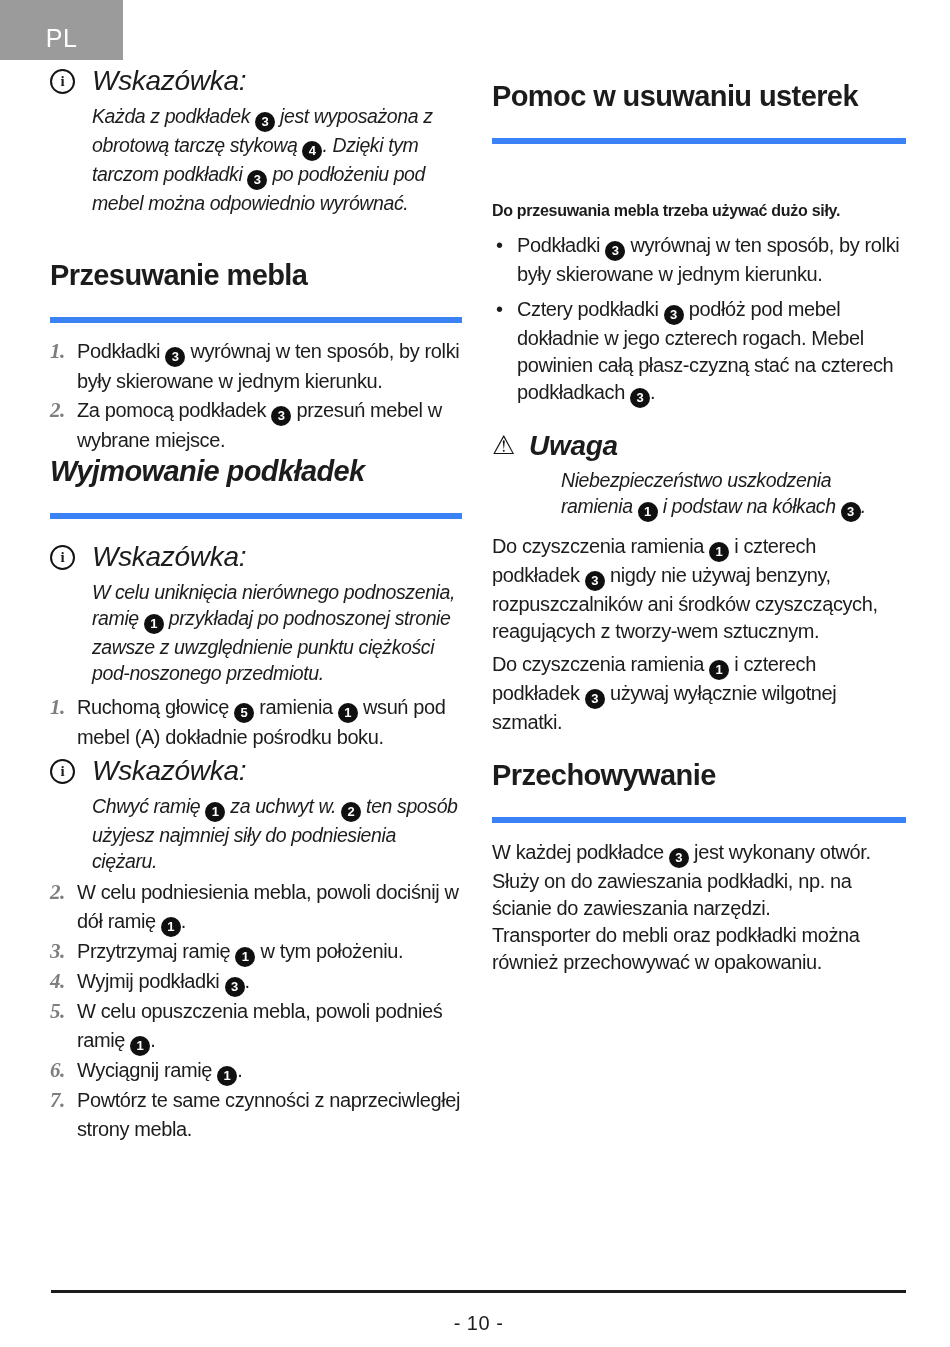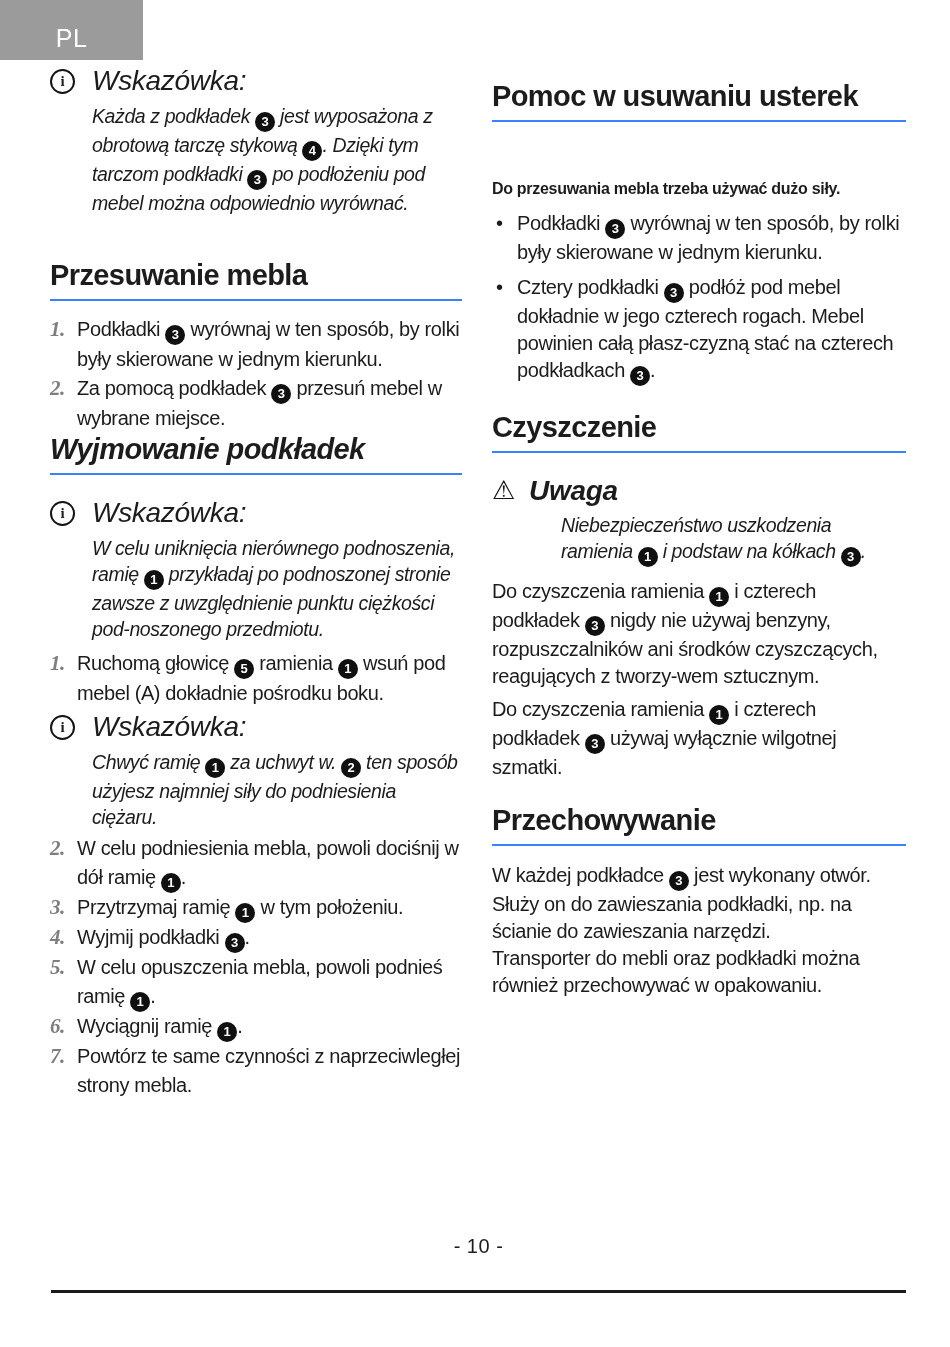--- a/index.html
+++ b/index.html
@@ -10,21 +10,21 @@
     background: #ffffff;
     font-family: "Liberation Sans", sans-serif;
     color: #1c1c1c;
     overflow: hidden;
   }
 
   
   .pl-tab {
     position: absolute;
     left: 0; top: 0;
-    width: 143px; height: 60px;
+    width: 123px; height: 60px;
     background: #9b9b9b;
     color: #ffffff;
     font-size: 25px;
     display: flex;
     align-items: flex-end;
     justify-content: center;
     padding-bottom: 7px;
     box-sizing: border-box;
     letter-spacing: 0.5px;
   }
@@ -32,22 +32,22 @@
   .col { position: absolute; }
   .col-left  { left: 50px;  top: 64px; width: 412px; }
   .col-right { left: 492px; top: 80px; width: 414px; }
 
   h2.section {
     margin: 0;
     font-size: 29px;
     font-weight: bold;
     letter-spacing: -0.6px;
     line-height: 33px;
-    padding-bottom: 7px;
-    border-bottom: 2px solid #3b82f6;
+    padding-bottom: 25px;
+    border-bottom: 6px solid #3b82f6;
   }
 
   
   .hint { display: grid; grid-template-columns: 42px 1fr; align-items: start; }
   .icon-cell { grid-column: 1; padding-top: 1px; }
   .info-icon {
     display: inline-flex;
     width: 21px; height: 21px;
     border: 2.5px solid #141414;
     border-radius: 50%;
@@ -128,21 +128,21 @@
 
   
   .footer-rule {
     position: absolute;
     left: 51px; top: 1290px;
     width: 855px; height: 3px;
     background: #1b1b1b;
   }
   .footer-num {
     position: absolute;
-    left: 51px; top: 1235px;
+    left: 51px; top: 1312px;
     width: 855px;
     text-align: center;
     font-size: 20px;
     letter-spacing: 0.5px;
   }
 
   
   .mt-sm { margin-top: 8px; }
 </style>
 </head>
@@ -229,21 +229,20 @@
     <div class="bullet mt-sm">
       <span class="bullet-dot">•</span>
       <span class="bullet-text">Podkładki <span class="circ">3</span> wyrównaj w ten sposób, by rolki były skierowane w jednym kierunku.</span>
     </div>
 
     <div class="bullet mt-sm">
       <span class="bullet-dot">•</span>
       <span class="bullet-text">Cztery podkładki <span class="circ">3</span> podłóż pod mebel dokładnie w jego czterech rogach. Mebel powinien całą płasz-czyzną stać na czterech podkładkach <span class="circ">3</span>.</span>
     </div>
 
-    <h2 class="section" style="margin-top:25px;">Czyszczenie</h2>
 
     <div class="warning" style="margin-top:24px;">
       <span class="warn-icon">⚠</span>
       <div class="warn-title">Uwaga</div>
       <div class="warn-body">Niebezpieczeństwo uszkodzenia ramienia <span class="circ">1</span> i podstaw na kółkach <span class="circ">3</span>.</div>
     </div>
 
     <p class="para" style="margin-top:11px;">Do czyszczenia ramienia <span class="circ">1</span> i czterech podkładek <span class="circ">3</span> nigdy nie używaj benzyny, rozpuszczalników ani środków czyszczących, reagujących z tworzy-wem sztucznym.</p>
     <p class="para" style="margin-top:6px;">Do czyszczenia ramienia <span class="circ">1</span> i czterech podkładek <span class="circ">3</span> używaj wyłącznie wilgotnej szmatki.</p>
 

